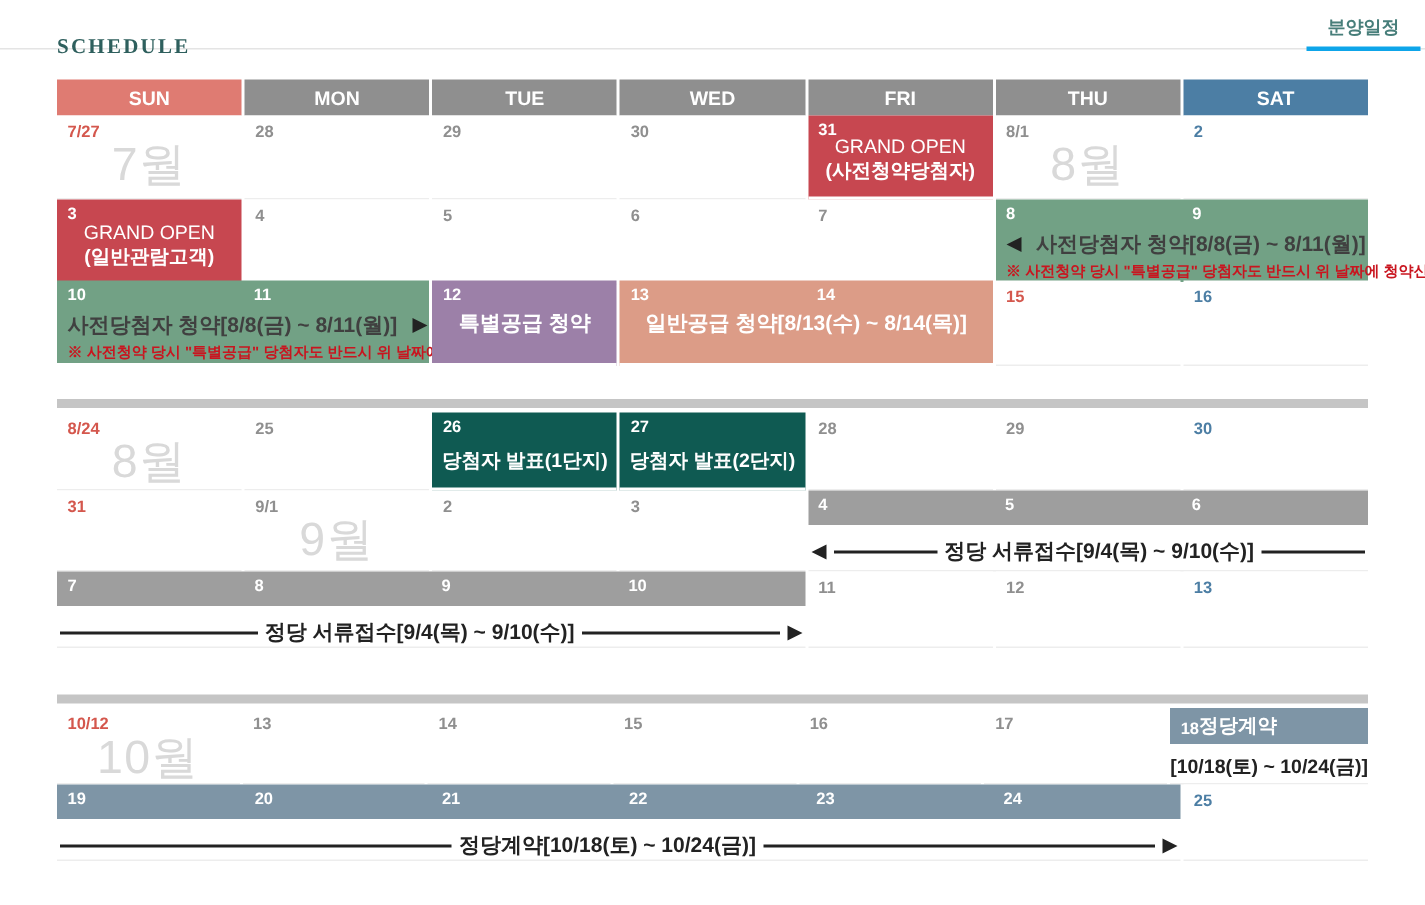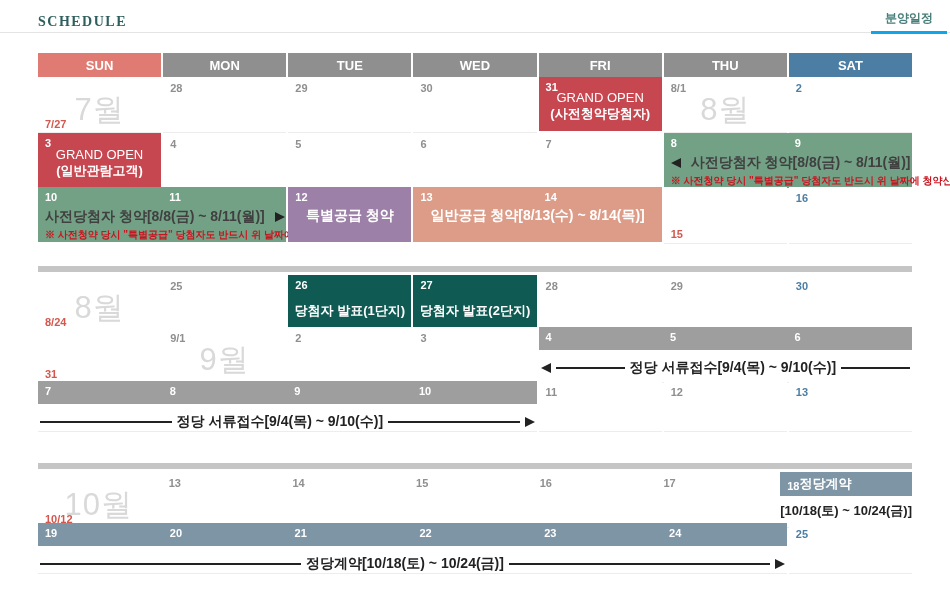--- a/index.html
+++ b/index.html
@@ -5,21 +5,21 @@
   * { margin:0; padding:0; box-sizing:border-box; }
   html,body { background:#fff; }
   body {
     width:950px; height:603px; overflow:hidden;
     font-family:"Liberation Sans", sans-serif;
     position:relative;
   }
   
   .topbar { position:relative; height:33px; border-bottom:1px solid #E4E4E4; }
   .title {
-    position:absolute; left:38px; top:14px;
+    position:absolute; left:38px; top:24px;
     font-family:"Liberation Serif", serif;
     font-size:14px; font-weight:bold; letter-spacing:1.5px; color:#2E5F5D;
   }
   .tab {
     position:absolute; right:3px; top:7px; height:27px;
     padding:0 14px; font-size:12px; font-weight:bold; color:#477E7A;
     border-bottom:3px solid #0ea5e9; line-height:22px; cursor:pointer;
   }
   
   .cal { width:874px; margin:20px 0 0 38px; }
@@ -28,21 +28,21 @@
     height:24px; display:flex; align-items:center; justify-content:center;
     color:#fff; font-size:13px; font-weight:bold; background:#8F8F8F;
   }
   .hdr.sun { background:#DF7B72; }
   .hdr.sat { background:#4C7EA4; }
   .r1{height:56px}.r2{height:54px}.r3{height:53px}
   .r4{height:52px}.r5{height:54px}.r6{height:50px}
   .r7{height:51px}.r8{height:51px}
   .cell { position:relative; background:#fff; border-bottom:1px solid #EDEDED; }
   .date { display:inline-block; padding:5px 0 0 7px; font-size:11px; font-weight:bold; color:#8F8F8F; }
-  .date.red  { color:#D4574D;margin-top:36px; }
+  .date.red  { color:#D4574D; }
   .date.blue { color:#4C7EA4; }
   .wm {
     position:absolute; left:0; right:0; top:12px; text-align:center;
     font-size:31px; color:#D9D9D9; letter-spacing:1px;
   }
   .span2{grid-column:span 2}.span3{grid-column:span 3}.span4{grid-column:span 4}.span6{grid-column:span 6}
   
   .block { position:relative; color:#fff; border-bottom:2px solid #fff; }
   .block .edate { position:absolute; top:4px; left:7px; font-size:11px; font-weight:bold; color:#fff; }
   .block .edate2 { position:absolute; top:4px; left:calc(50% + 7px); font-size:11px; font-weight:bold; color:#fff; }

